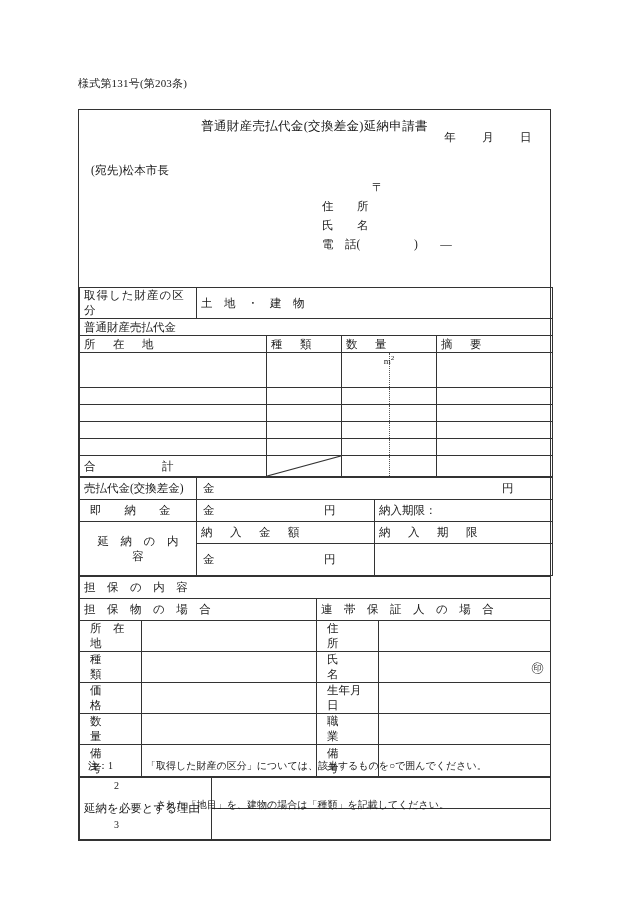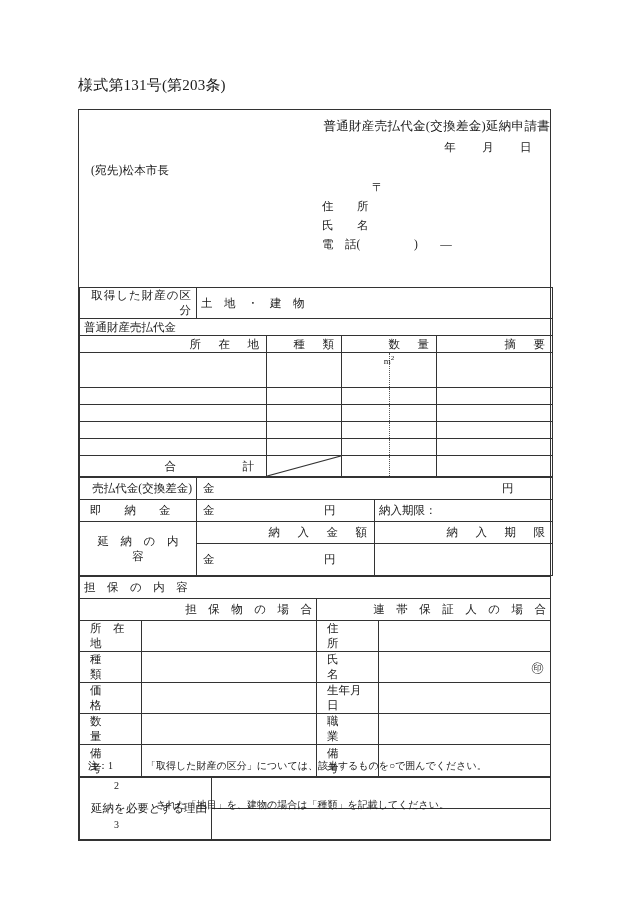--- a/index.html
+++ b/index.html
@@ -20,21 +20,21 @@
   .page {
     position: absolute;
     inset: 0;
   }
 
   
   .form-no {
     position: absolute;
     left: 78px;
     top: 76px;
-    font-size: 15px;
+    font-size: 11px;
     letter-spacing: 0.2px;
     white-space: nowrap;
   }
 
   
   .outer-box {
     position: absolute;
     left: 78px;
     top: 109px;
     width: 473px;
@@ -45,28 +45,28 @@
   
   .head-region {
     position: relative;
     height: 177px;
     box-sizing: border-box;
   }
   .doc-title {
     position: absolute;
     left: 0; right: 0;
     top: 8px;
-    text-align: right;
+    text-align: center;
     font-size: 12.5px;
     letter-spacing: 0.3px;
   }
   .date-line {
     position: absolute;
     right: 18px;
-    top: 30px;
+    top: 20px;
     font-size: 11.5px;
     letter-spacing: 0.4px;
   }
   .date-line span { display: inline-block; }
   .d-y { margin-right: 26px; }
   .d-m { margin-right: 26px; }
   .addressee {
     position: absolute;
     left: 12px;
     top: 53px;
@@ -112,21 +112,21 @@
     vertical-align: middle;
     box-sizing: border-box;
   }
   
   table.grid { border-left: 0; border-right: 0; }
   td.nb-l { border-left: 0; }
   td.nb-r { border-right: 0; }
   td.nb-t { border-top: 0; }
   td.nb-b { border-bottom: 0; }
 
-  .ctr { text-align: right; }
+  .ctr { text-align: left; }
   .sp1 { letter-spacing: 1px; }
   .sp3 { letter-spacing: 3px; }
   .sp8 { letter-spacing: 8px; }
   .pad-l { padding-left: 8px; }
 
   
   .spread {
     display: flex;
     justify-content: space-between;
     padding: 0 10px;

